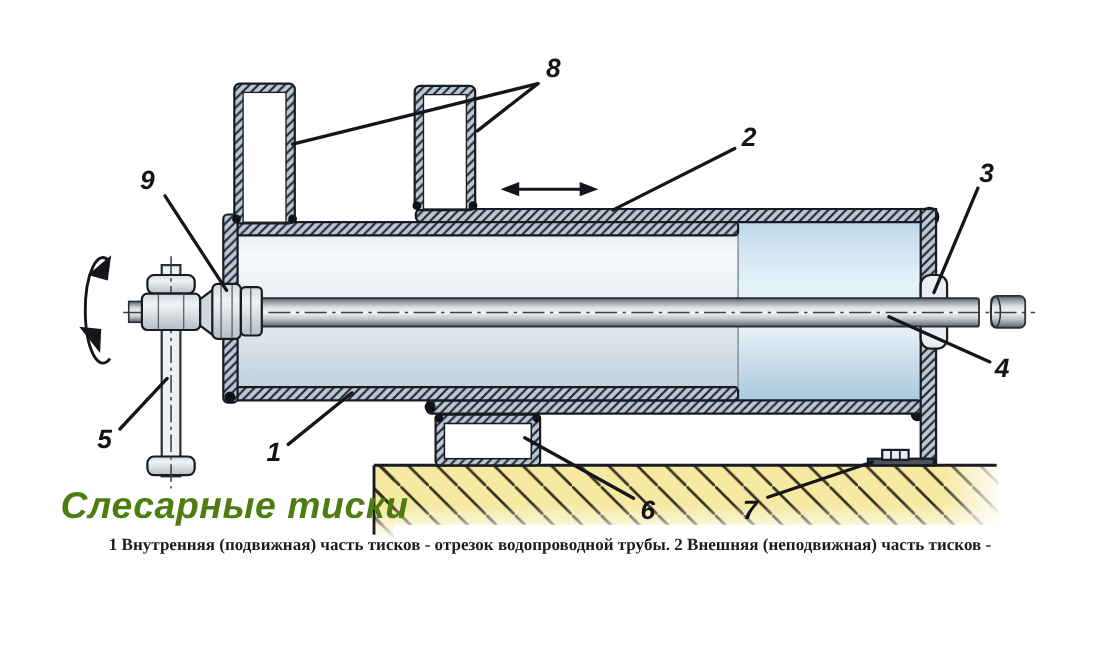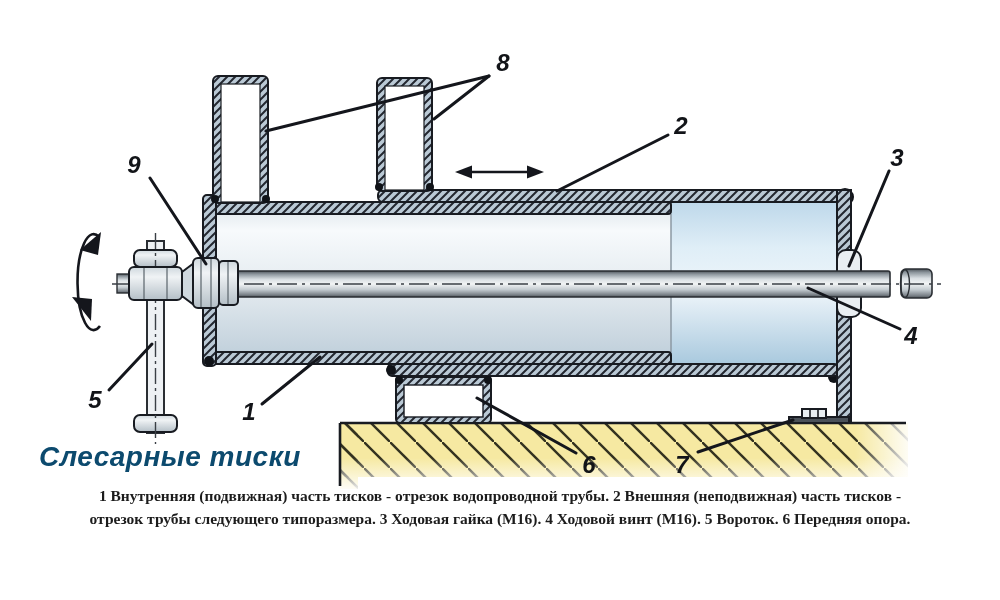--- a/index.html
+++ b/index.html
@@ -8,23 +8,23 @@
     font-family:"Liberation Sans",sans-serif;
   }
   #diagram-svg{position:absolute;left:0;top:0;}
   .part-label{
     position:absolute;transform:translate(-50%,-50%);
     font-family:"Liberation Sans",sans-serif;
     font-size:24px;font-weight:bold;font-style:italic;color:#121418;
     user-select:none;white-space:nowrap;
   }
   #figure-title{
-    position:absolute;left:39px;top:441px;
-    font-size:28px;font-weight:bold;font-style:italic;
-    color:#0c4a6e;letter-spacing:0.5px;white-space:nowrap;
+    position:absolute;left:55px;top:441px;
+    font-size:34px;font-weight:bold;font-style:italic;
+    color:#4d7c0f;letter-spacing:0.5px;white-space:nowrap;
   }
   #caption{
     position:absolute;left:0;top:484px;width:1000px;
     text-align:center;
     font-family:"Liberation Serif",serif;
     font-weight:bold;font-size:15.5px;line-height:23px;color:#1c1c1c;
   }
   .cap-line{white-space:nowrap;}
 </style>
 </head>
@@ -198,16 +198,15 @@
   <div class="part-label" style="left:95px;top:400px;">5</div>
   <div class="part-label" style="left:589px;top:465px;">6</div>
   <div class="part-label" style="left:682px;top:465px;">7</div>
   <div class="part-label" style="left:503px;top:63px;">8</div>
   <div class="part-label" style="left:134px;top:165px;">9</div>
 
   <div id="figure-title">Слесарные тиски</div>
 
   <div id="caption">
     <div class="cap-line">1 Внутренняя (подвижная) часть тисков - отрезок водопроводной трубы. 2 Внешняя (неподвижная) часть тисков -</div>
-    <div class="cap-line">отрезок трубы следующего типоразмера. 3 Ходовая гайка (М16). 4 Ходовой винт (М16). 5 Вороток. 6 Передняя опора.</div>
   </div>
 
 </div>
 
 </body></html>

